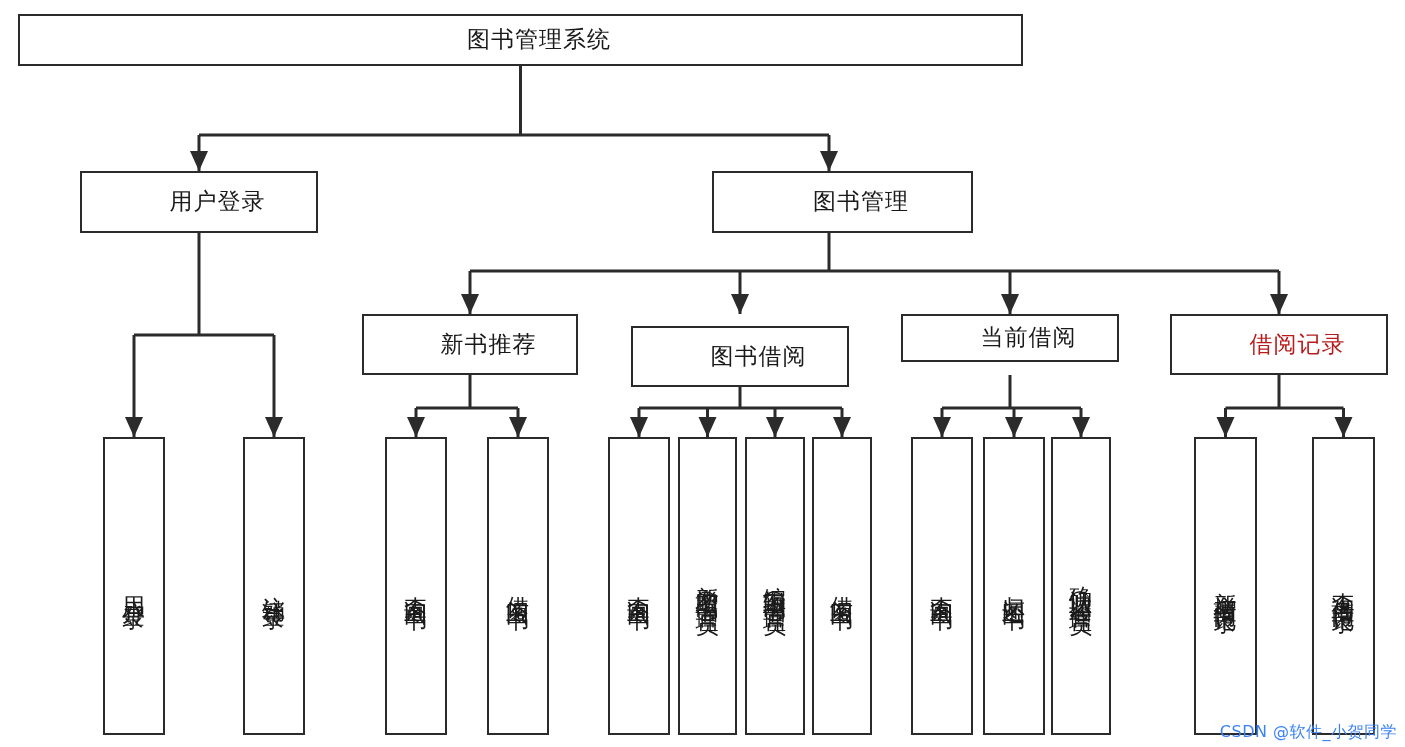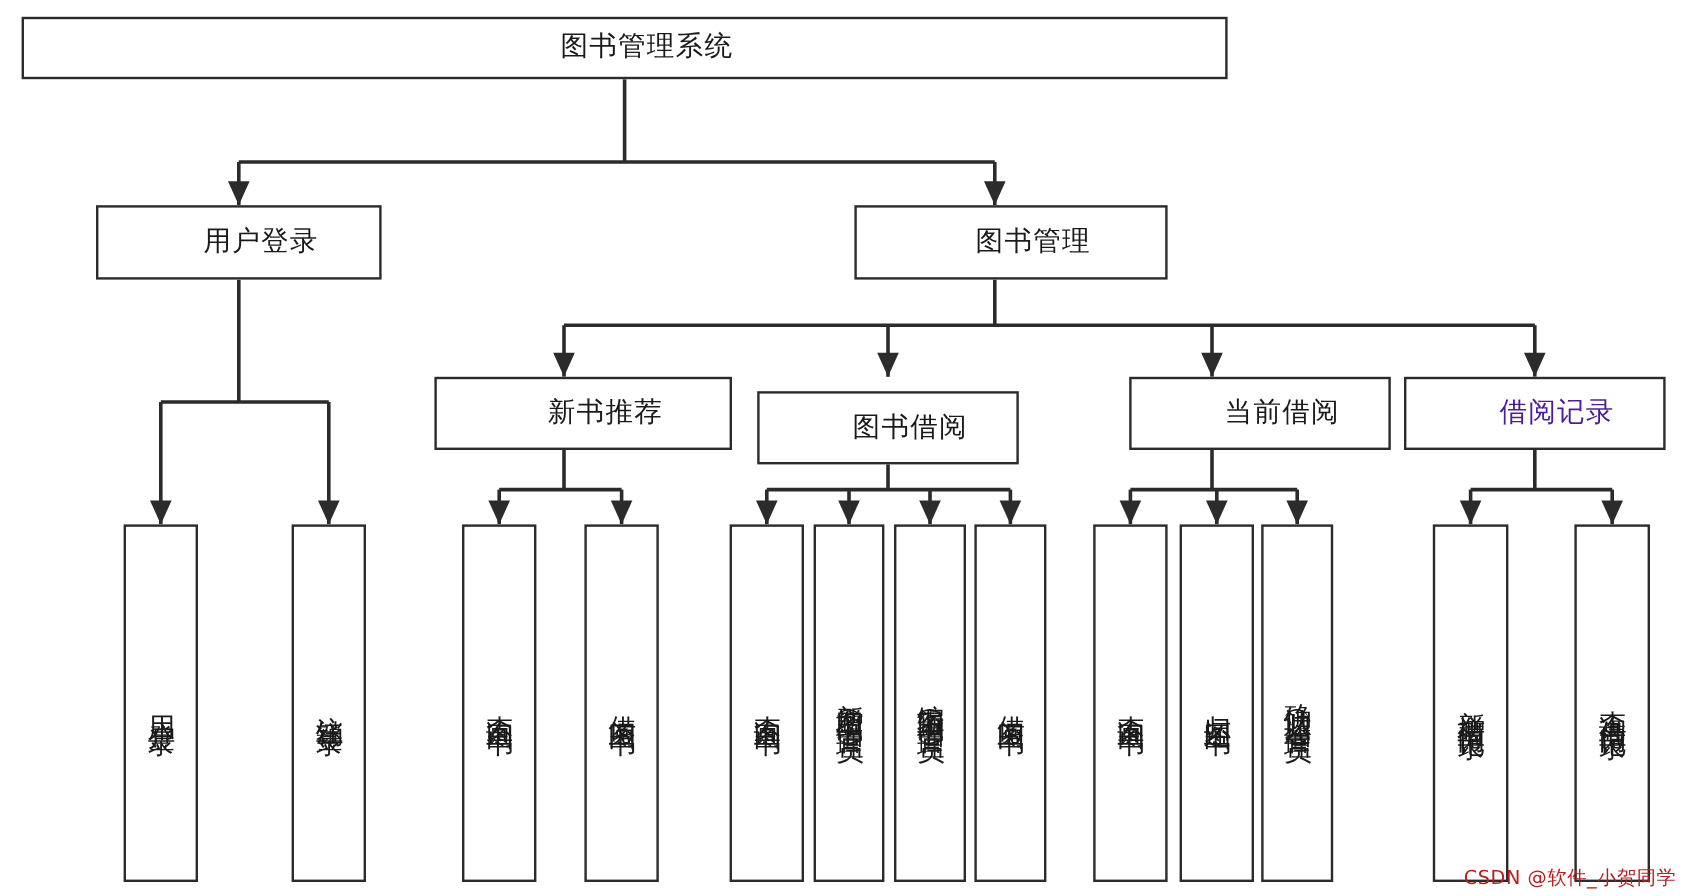--- a/index.html
+++ b/index.html
@@ -52,21 +52,21 @@
   .node-v .vtext {
     writing-mode: vertical-rl;
     text-orientation: upright;
     white-space: nowrap;
   }
   #watermark {
     position: absolute;
     right: 8px;
     bottom: 4px;
     font-size: 16px;
-    color: #b91c1c;
+    color: #3b82f6;
     letter-spacing: 0.5px;
     white-space: nowrap;
     pointer-events: none;
   }
 </style>
 </head>
 <body>
 
 <div id="canvas">
 
@@ -128,30 +128,30 @@
   <div id="nodes-layer">
       <div class="node node-h" style="left: 18px; top: 14px; width: 1005px; height: 52px; border-color: rgb(43, 43, 43); background: rgb(255, 255, 255); color: rgb(26, 26, 26);">
         <span class="htext">图书管理系统</span>
       </div>
       <div class="node node-h" style="left: 80px; top: 171px; width: 238px; height: 62px; border-color: rgb(43, 43, 43); background: rgb(255, 255, 255); color: rgb(26, 26, 26);">
         <span class="htext">用户登录</span>
       </div>
       <div class="node node-h" style="left: 712px; top: 171px; width: 261px; height: 62px; border-color: rgb(43, 43, 43); background: rgb(255, 255, 255); color: rgb(26, 26, 26);">
         <span class="htext">图书管理</span>
       </div>
-      <div class="node node-h" style="left: 362px; top: 314px; width: 248px; height: 61px; border-color: rgb(43, 43, 43); background: rgb(255, 255, 255); color: rgb(26, 26, 26);">
+      <div class="node node-h" style="left: 362px; top: 314px; width: 216px; height: 61px; border-color: rgb(43, 43, 43); background: rgb(255, 255, 255); color: rgb(26, 26, 26);">
         <span class="htext">新书推荐</span>
       </div>
       <div class="node node-h" style="left: 631px; top: 326px; width: 218px; height: 61px; border-color: rgb(43, 43, 43); background: rgb(255, 255, 255); color: rgb(26, 26, 26);">
         <span class="htext">图书借阅</span>
       </div>
-      <div class="node node-h" style="left: 901px; top: 314px; width: 218px; height: 61px; border-color: rgb(43, 43, 43); background: rgb(255, 255, 255); color: rgb(26, 26, 26); margin-left: 40px;">
+      <div class="node node-h" style="left: 901px; top: 314px; width: 218px; height: 48px; border-color: rgb(43, 43, 43); background: rgb(255, 255, 255); color: rgb(26, 26, 26);">
         <span class="htext">当前借阅</span>
       </div>
-      <div class="node node-h" style="left: 1170px; top: 314px; width: 218px; height: 61px; border-color: rgb(43, 43, 43); background: rgb(255, 255, 255); color: #4c1d95;">
+      <div class="node node-h" style="left: 1170px; top: 314px; width: 218px; height: 61px; border-color: rgb(43, 43, 43); background: rgb(255, 255, 255); color: #b91c1c;">
         <span class="htext">借阅记录</span>
       </div>
       <div class="node node-v" style="left: 103px; top: 437px; width: 62px; height: 298px; border-color: rgb(43, 43, 43); background: rgb(255, 255, 255); color: rgb(26, 26, 26);">
         <span class="vtext">用户登录</span>
       </div>
       <div class="node node-v" style="left: 243px; top: 437px; width: 62px; height: 298px; border-color: rgb(43, 43, 43); background: rgb(255, 255, 255); color: rgb(26, 26, 26);">
         <span class="vtext">注销登录</span>
       </div>
       <div class="node node-v" style="left: 385px; top: 437px; width: 62px; height: 298px; border-color: rgb(43, 43, 43); background: rgb(255, 255, 255); color: rgb(26, 26, 26);">
         <span class="vtext">查询图书</span>

